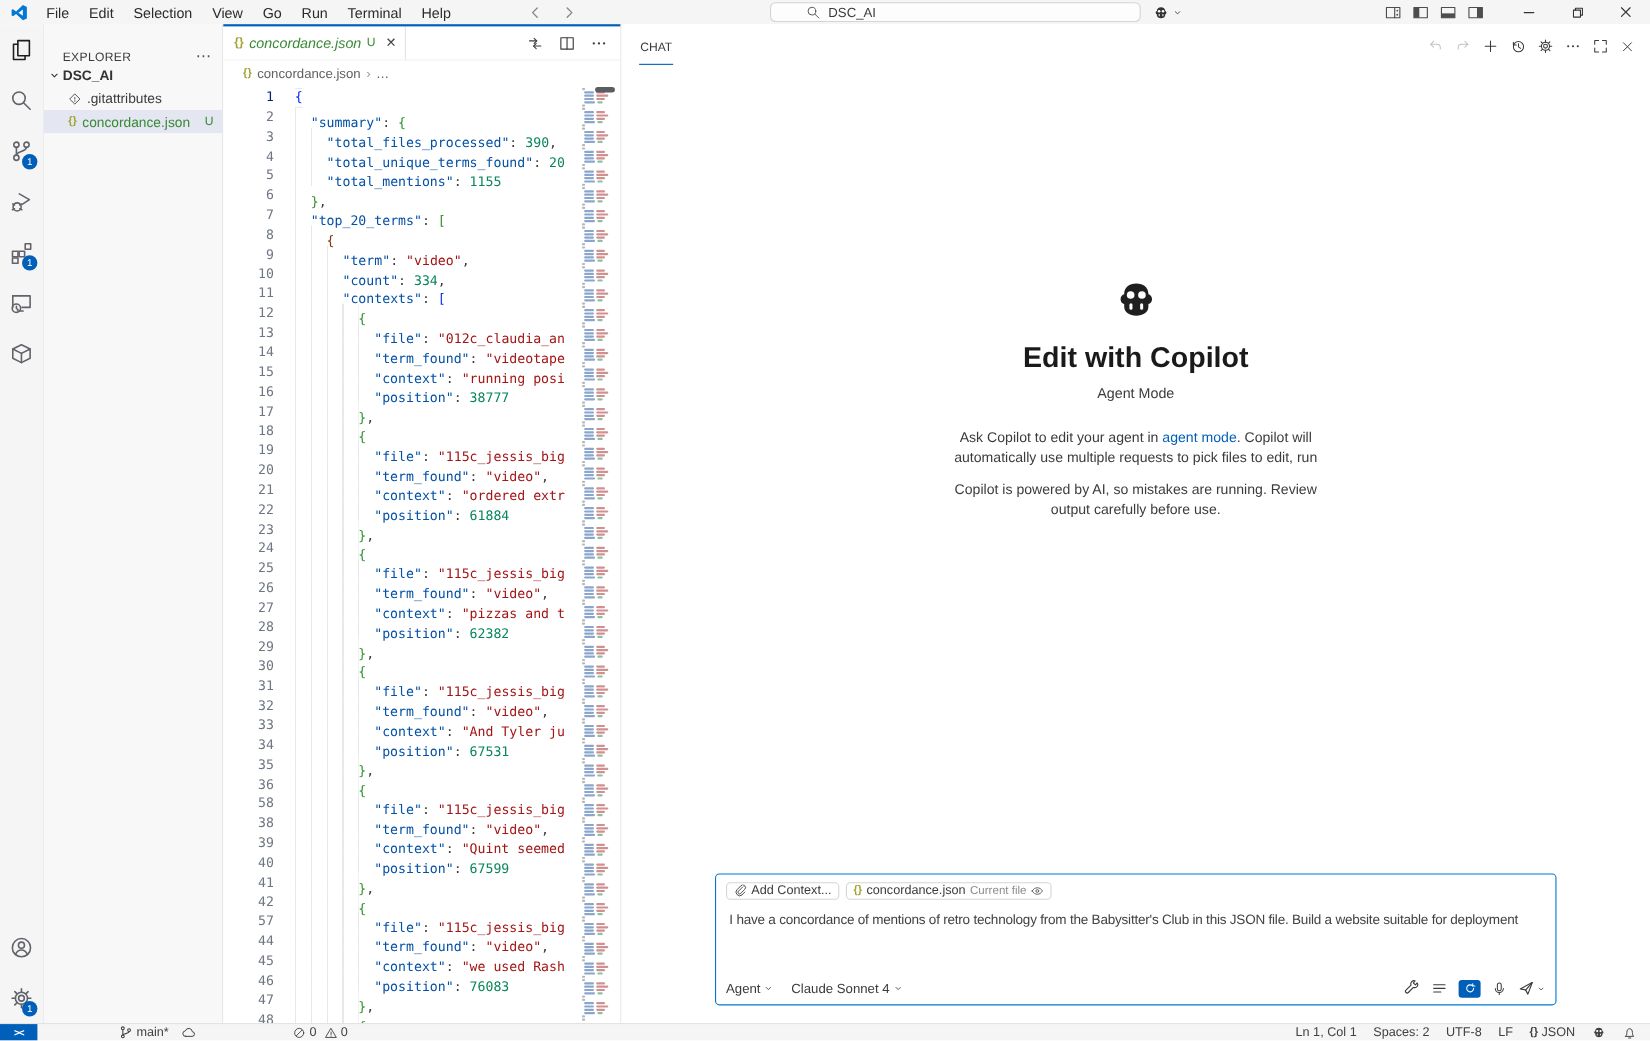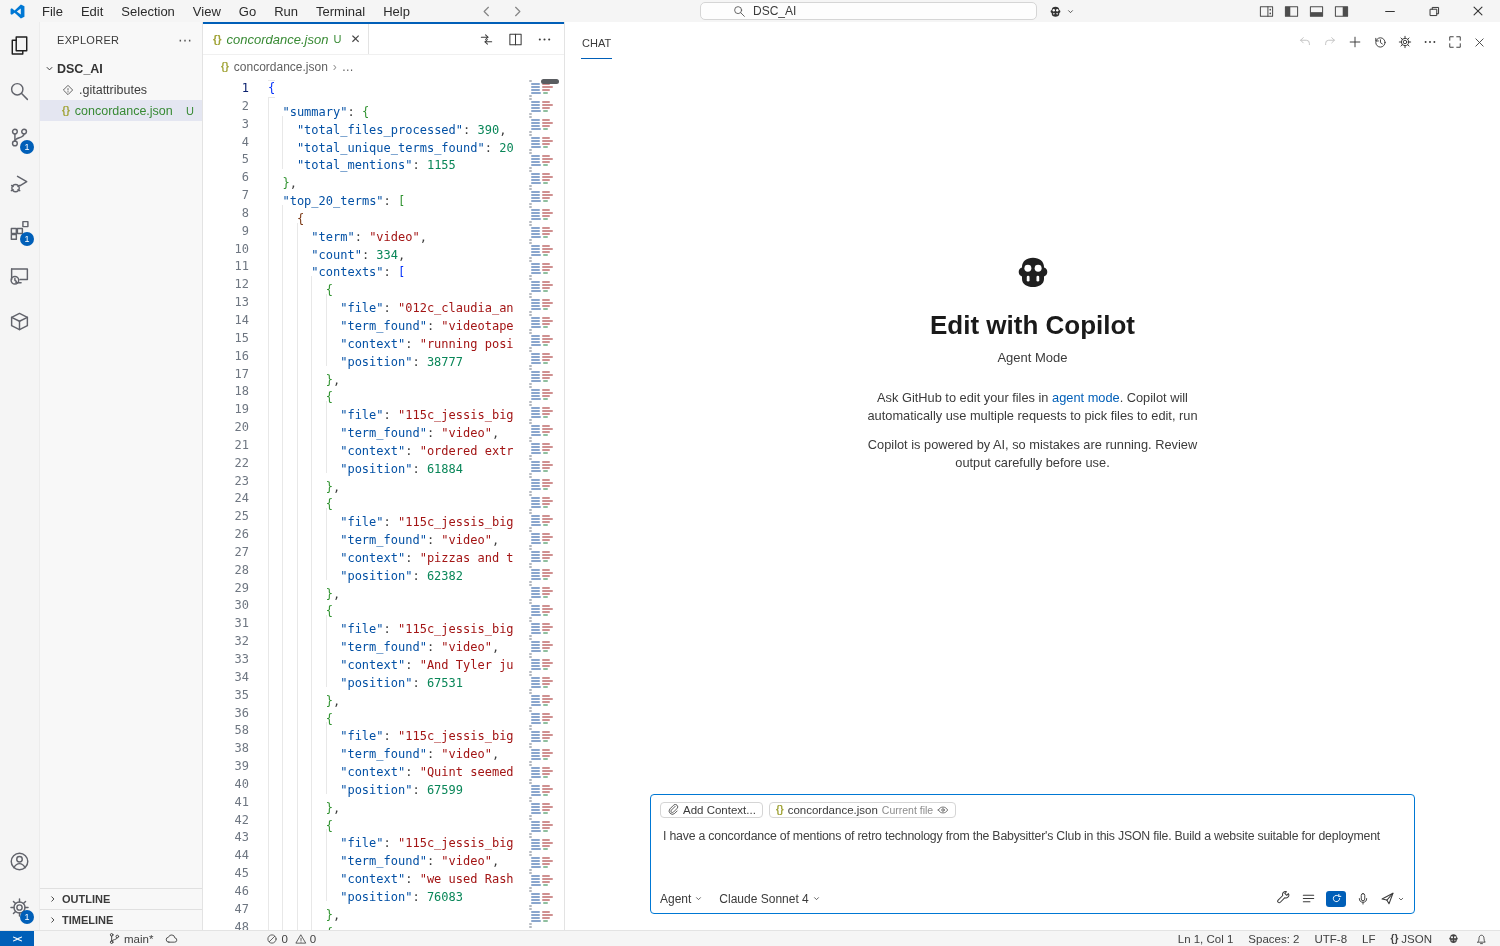--- a/index.html
+++ b/index.html
@@ -28,21 +28,21 @@
 
   
   .activitybar { width:40px; background:#f5f5f5; border-right:1px solid #ececec; display:flex; flex-direction:column; }
   .ab-item { height:46px; display:flex; align-items:center; justify-content:center; color:#61636b; position:relative; cursor:pointer; }
   .ab-item.active { color:#1f1f1f; }
   .ab-badge { position:absolute; right:5px; bottom:6px; min-width:14px; height:14px; border-radius:7px; background:#005fb8; color:#fff; font-size:9px; display:flex; align-items:center; justify-content:center; padding:0 3px; }
   .ab-bottom { margin-top:auto; }
 
   
   .sidebar { width:163px; background:#f8f8f8; border-right:1px solid #e3e3e3; display:flex; flex-direction:column; }
-  .sb-header { height:36px; display:flex; align-items:center; padding:0 10px 0 17px; }
+  .sb-header { height:36px; display:flex; align-items:flex-end; padding:0 10px 0 17px; }
   .sb-title { font-size:11px; color:#3b3b3b; letter-spacing:.3px; }
   .sb-more { margin-left:auto; font-size:14px; color:#555; cursor:pointer; }
   .sb-root { height:21px; display:flex; align-items:center; gap:2px; padding-left:4px; font-size:12.5px; font-weight:bold; color:#333; cursor:pointer; }
   .sb-file { height:21px; display:flex; align-items:center; gap:5px; padding:0 8px 0 22px; font-size:12.5px; cursor:pointer; }
   .sb-file.selected { background:#e4e6f1; }
   .sb-file .fbadge { margin-left:auto; font-size:11px; }
   .sb-spacer { flex:1; }
   .sb-panel { height:21px; border-top:1px solid #e0e0e0; display:flex; align-items:center; gap:4px; padding-left:8px; font-size:11px; font-weight:bold; color:#3b3b3b; cursor:pointer; }
   .olive { color:#a0a336; font-weight:bold; }
 
@@ -325,34 +325,20 @@
           </svg>
           <span style="color:#3b3b3b">.gitattributes</span>
         </div>
         <div class="sb-file selected">
           <span class="txticon olive" style="font-size:10px;font-weight:bold;">{}</span>
           <span style="color:#388a34">concordance.json</span>
           <span class="fbadge" style="color:#388a34">U</span>
         </div>
       </div>
     <div class="sb-spacer"></div>
-    <div id="sb-panels">
-        <div class="sb-panel">
-          <svg width="10" height="10" viewBox="0 0 16 16" fill="none" stroke="currentColor" stroke-width="1.5" stroke-linecap="round" stroke-linejoin="round">
-            <path d="M6 4.5 9.5 8 6 11.5"></path>
-          </svg>
-          <span>OUTLINE</span>
-        </div>
-        <div class="sb-panel">
-          <svg width="10" height="10" viewBox="0 0 16 16" fill="none" stroke="currentColor" stroke-width="1.5" stroke-linecap="round" stroke-linejoin="round">
-            <path d="M6 4.5 9.5 8 6 11.5"></path>
-          </svg>
-          <span>TIMELINE</span>
-        </div>
-      </div>
   </div>
 
   <div class="editor">
     <div class="ed-topline"></div>
     <div class="tabbar">
       <div class="tab">
         <span class="olive" style="font-size:11px;">{}</span>
         <span class="tab-label">concordance.json</span>
         <span class="tab-badge">U</span>
         <span class="tab-close" style="font-size:12px;">✕</span>
@@ -424,21 +410,21 @@
           <div class="cl-row"><span class="cl-num">33</span><span class="cl-text cl-text-wrap"><span class="ws" style="width: 72.2px;"></span><span class="tk-k">"context"</span><span class="tk-p">: </span><span class="tk-s">"And Tyler ju</span></span></div>
           <div class="cl-row"><span class="cl-num">34</span><span class="cl-text cl-text-wrap"><span class="ws" style="width: 72.2px;"></span><span class="tk-k">"position"</span><span class="tk-p">: </span><span class="tk-n">67531</span></span></div>
           <div class="cl-row"><span class="cl-num">35</span><span class="cl-text cl-text-wrap"><span class="ws" style="width: 57.76px;"></span><span class="tk-b2">}</span><span class="tk-p">,</span></span></div>
           <div class="cl-row"><span class="cl-num">36</span><span class="cl-text cl-text-wrap"><span class="ws" style="width: 57.76px;"></span><span class="tk-b2">{</span></span></div>
           <div class="cl-row"><span class="cl-num">58</span><span class="cl-text cl-text-wrap"><span class="ws" style="width: 72.2px;"></span><span class="tk-k">"file"</span><span class="tk-p">: </span><span class="tk-s">"115c_jessis_big</span></span></div>
           <div class="cl-row"><span class="cl-num">38</span><span class="cl-text cl-text-wrap"><span class="ws" style="width: 72.2px;"></span><span class="tk-k">"term_found"</span><span class="tk-p">: </span><span class="tk-s">"video"</span><span class="tk-p">,</span></span></div>
           <div class="cl-row"><span class="cl-num">39</span><span class="cl-text cl-text-wrap"><span class="ws" style="width: 72.2px;"></span><span class="tk-k">"context"</span><span class="tk-p">: </span><span class="tk-s">"Quint seemed</span></span></div>
           <div class="cl-row"><span class="cl-num">40</span><span class="cl-text cl-text-wrap"><span class="ws" style="width: 72.2px;"></span><span class="tk-k">"position"</span><span class="tk-p">: </span><span class="tk-n">67599</span></span></div>
           <div class="cl-row"><span class="cl-num">41</span><span class="cl-text cl-text-wrap"><span class="ws" style="width: 57.76px;"></span><span class="tk-b2">}</span><span class="tk-p">,</span></span></div>
           <div class="cl-row"><span class="cl-num">42</span><span class="cl-text cl-text-wrap"><span class="ws" style="width: 57.76px;"></span><span class="tk-b2">{</span></span></div>
-          <div class="cl-row"><span class="cl-num">43</span><span class="cl-text cl-text-wrap"><span class="ws" style="width: 72.2px;"></span><span class="tk-k">"file"</span><span class="tk-p">: </span><span class="tk-s">"115c_jessis_big</span></span></div>
+          <div class="cl-row"><span class="cl-num">57</span><span class="cl-text cl-text-wrap"><span class="ws" style="width: 72.2px;"></span><span class="tk-k">"file"</span><span class="tk-p">: </span><span class="tk-s">"115c_jessis_big</span></span></div>
           <div class="cl-row"><span class="cl-num">44</span><span class="cl-text cl-text-wrap"><span class="ws" style="width: 72.2px;"></span><span class="tk-k">"term_found"</span><span class="tk-p">: </span><span class="tk-s">"video"</span><span class="tk-p">,</span></span></div>
           <div class="cl-row"><span class="cl-num">45</span><span class="cl-text cl-text-wrap"><span class="ws" style="width: 72.2px;"></span><span class="tk-k">"context"</span><span class="tk-p">: </span><span class="tk-s">"we used Rash</span></span></div>
           <div class="cl-row"><span class="cl-num">46</span><span class="cl-text cl-text-wrap"><span class="ws" style="width: 72.2px;"></span><span class="tk-k">"position"</span><span class="tk-p">: </span><span class="tk-n">76083</span></span></div>
           <div class="cl-row"><span class="cl-num">47</span><span class="cl-text cl-text-wrap"><span class="ws" style="width: 57.76px;"></span><span class="tk-b2">}</span><span class="tk-p">,</span></span></div>
           <div class="cl-row"><span class="cl-num">48</span><span class="cl-text cl-text-wrap"><span class="ws" style="width: 57.76px;"></span><span class="tk-b2">{</span></span></div>
         </div>
       <div class="minimap" id="minimap">
           <div class="mm-row" style="top: 2px; left: 2px; padding-left: 6px;">
             <span class="mm-seg" style="width: 3px; background: rgb(180, 185, 191);"></span>
           </div>
@@ -1554,21 +1540,21 @@
             <path fill="currentColor" d="M6 9.2C6 6.2 8.5 4.2 12 4.2s6 2 6 5v.4c1 .2 1.8 1.2 1.8 2.4s-.8 2.2-1.8 2.4v1.4c0 2.8-2.7 4.4-6 4.4s-6-1.6-6-4.4v-1.4c-1-.2-1.8-1.2-1.8-2.4S5 9.8 6 9.6z"></path>
             <circle cx="9.2" cy="9.9" r="1.9" fill="#fff"></circle>
             <circle cx="14.8" cy="9.9" r="1.9" fill="#fff"></circle>
             <rect x="8.6" y="14" width="1.5" height="3.2" rx=".75" fill="#fff"></rect>
             <rect x="13.9" y="14" width="1.5" height="3.2" rx=".75" fill="#fff"></rect>
           </svg>
         </div>
       <div class="w-title">Edit with Copilot</div>
       <div class="w-sub">Agent Mode</div>
       <div class="w-p" id="w-p1">
-          <div class="line"><span>Ask GitHub to edit your files in </span><span class="w-link">agent mode</span><span>. Copilot will</span></div>
+          <div class="line"><span>Ask Copilot to edit your agent in </span><span class="w-link">agent mode</span><span>. Copilot will</span></div>
           <div class="line">automatically use multiple requests to pick files to edit, run</div>
         </div>
       <div class="w-p second" id="w-p2">
           <div class="line">Copilot is powered by AI, so mistakes are running. Review</div>
           <div class="line">output carefully before use.</div>
         </div>
     </div>
 
     <div class="chat-input">
       <div class="ci-chips" id="ci-chips">

